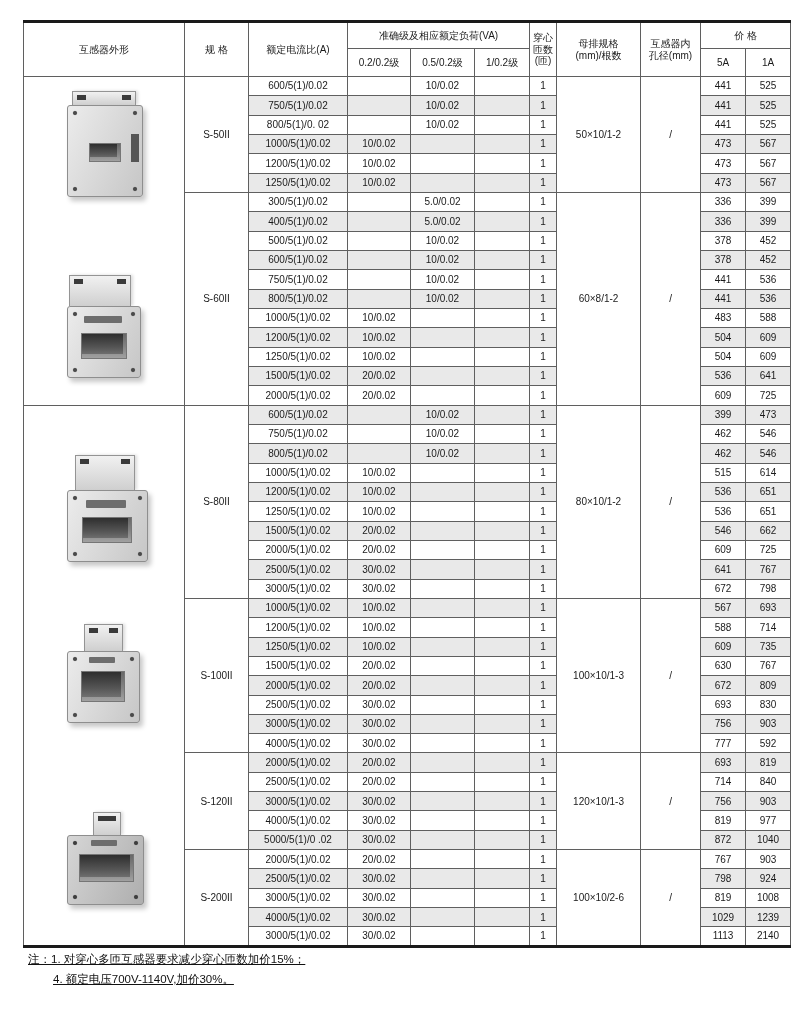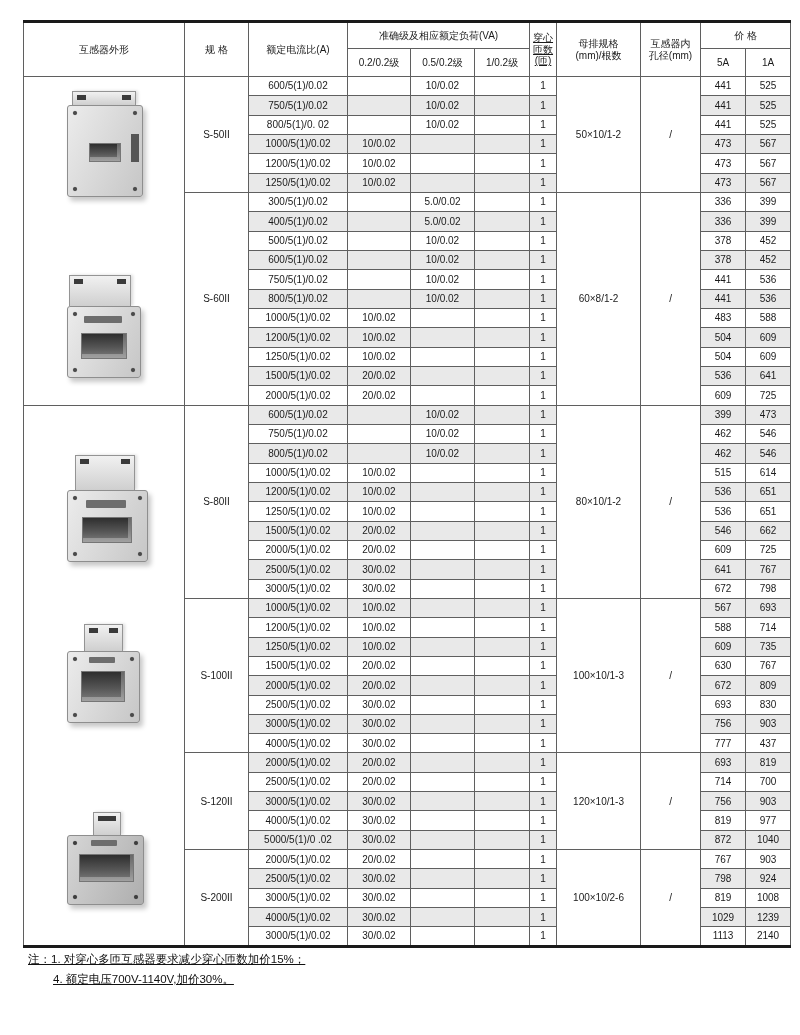--- a/index.html
+++ b/index.html
@@ -7,21 +7,21 @@
          font-family:"Liberation Sans",sans-serif;color:#1a1a1a;}
   table.spec{position:absolute;left:23px;top:20px;width:767px;border-collapse:collapse;
              table-layout:fixed;border-top:3px solid #1a1a1a;border-bottom:3px solid #1a1a1a;
              border-left:1px solid #5f5f5f;border-right:1px solid #5f5f5f;}
   table.spec th,table.spec td{border:1px solid #5f5f5f;padding:0;text-align:center;
              vertical-align:middle;font-weight:normal;font-size:10px;line-height:1.15;
              white-space:nowrap;overflow:hidden;}
   thead tr.h1{height:27px;}
   thead tr.h2{height:28px;}
   thead th{font-size:10.5px;}
-  th.small3{font-size:9px;text-decoration:underline;}
+  th.small3{font-size:9px;}
   tbody tr{height:19.33px;}
   td.alt{background:#e9e9e9;}
   td.spec-cell,td.busbar-cell,td.bore-cell{background:#fff;font-size:10px;}
   td.shape-cell{background:#fff;position:relative;}
   
   .photo{position:absolute;left:43px;}
   .photo .pt{position:relative;background:linear-gradient(180deg,#f1f1f1,#cfcfcf);
              border:1px solid #949494;border-bottom:none;box-shadow:2px 0 3px rgba(0,0,0,.15);}
   .photo .pt::before,.photo .pt::after{content:"";position:absolute;top:3px;width:9px;height:5px;background:#3a3a3a;}
   .photo .pt::before{left:4px;} .photo .pt::after{right:4px;}
@@ -478,42 +478,42 @@
           <td class="price5-cell alt">756</td>
           <td class="price1-cell alt">903</td>
         </tr>
         <tr>
           <td class="ratio-cell">4000/5(1)/0.02</td>
           <td class="acc02-cell">30/0.02</td>
           <td class="acc05-cell"></td>
           <td class="acc1-cell"></td>
           <td class="turns-cell">1</td>
           <td class="price5-cell">777</td>
-          <td class="price1-cell">437</td>
+          <td class="price1-cell">592</td>
         </tr>
         <tr>
           <td class="spec-cell" rowspan="5">S-120II</td>
           <td class="ratio-cell alt">2000/5(1)/0.02</td>
           <td class="acc02-cell alt">20/0.02</td>
           <td class="acc05-cell alt"></td>
           <td class="acc1-cell alt"></td>
           <td class="turns-cell alt">1</td>
           <td class="busbar-cell" rowspan="5">120×10/1-3</td>
           <td class="bore-cell" rowspan="5">/</td>
           <td class="price5-cell alt">693</td>
           <td class="price1-cell alt">819</td>
         </tr>
         <tr>
           <td class="ratio-cell">2500/5(1)/0.02</td>
           <td class="acc02-cell">20/0.02</td>
           <td class="acc05-cell"></td>
           <td class="acc1-cell"></td>
           <td class="turns-cell">1</td>
           <td class="price5-cell">714</td>
-          <td class="price1-cell">700</td>
+          <td class="price1-cell">840</td>
         </tr>
         <tr>
           <td class="ratio-cell alt">3000/5(1)/0.02</td>
           <td class="acc02-cell alt">30/0.02</td>
           <td class="acc05-cell alt"></td>
           <td class="acc1-cell alt"></td>
           <td class="turns-cell alt">1</td>
           <td class="price5-cell alt">756</td>
           <td class="price1-cell alt">903</td>
         </tr>

